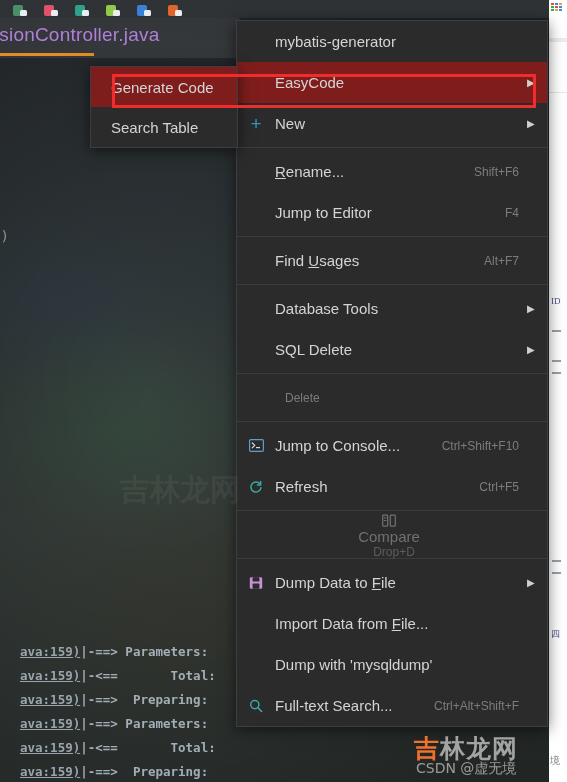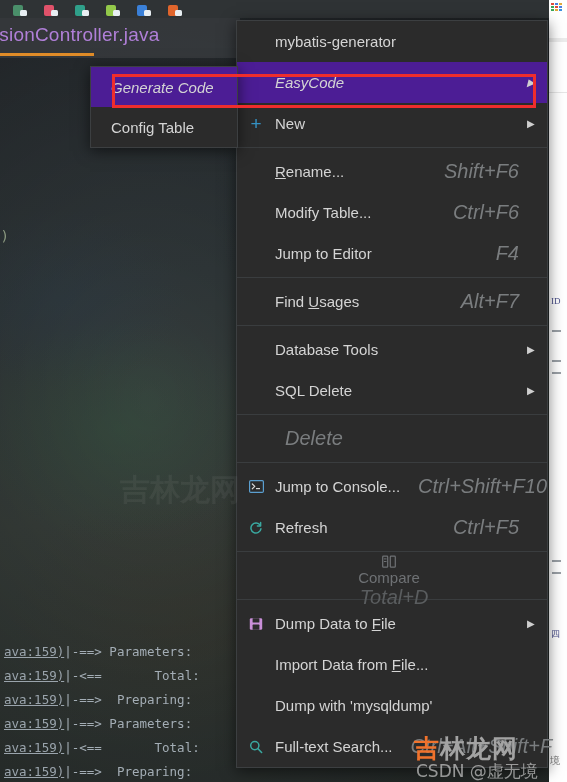--- a/index.html
+++ b/index.html
@@ -60,21 +60,22 @@
   
   .console {
     position: absolute; left: 0; top: 636px; width: 236px; height: 146px;
     padding-top: 4px;
     font-family: "DejaVu Sans Mono", monospace; font-size: 12.5px;
     color: #a3adb5;
     overflow: hidden;
   }
   .log-line {
     height: 24px; line-height: 24px; white-space: pre;
-    padding-left: 4px;
+    padding-left: 20px;
+    font-weight: bold;
   }
   .log-link { color: #9aa4ac; text-decoration: underline; }
 
   
   .right-doc {
     position: absolute; left: 549px; top: 0; width: 18px; height: 782px;
     background: #ffffff; overflow: hidden;
   }
   .rd-logo { position: absolute; left: 2px; top: 3px; width: 11px; height: 9px; }
   .rd-logo i {
@@ -101,27 +102,27 @@
     position: relative; display: flex; align-items: center;
     height: 41px; padding: 0 14px 0 0;
     color: #d4d4d4; font-size: 15px; white-space: nowrap;
   }
   .mi .ico {
     width: 22px; min-width: 22px; height: 16px; margin-left: 8px;
     display: flex; align-items: center; justify-content: center;
   }
   .mi .lbl { flex: 1; padding-left: 4px; }
   .mi .acc {
-    color: #7a7d7f; font-size: 20px; padding-left: 18px; font-style: italic;
+    color: #7a7d7f; font-size: 12px; padding-left: 18px;
   }
   .mi .arrow {
     width: 14px; min-width: 14px; text-align: center;
     color: #cfcfcf; font-size: 10px; padding-left: 8px;
   }
-  .mi.hl { background: #4c1d95; font-style: italic; }
+  .mi.hl { background: #7f1d1d; }
   .mi.dis { color: #6e7174; flex-direction: column; }
   .mi.dis .acc { color: #5a5d5f; }
   .sep { height: 1px; background: #3a3d3f; margin: 3px 0; }
   .mn { text-decoration: underline; }
 
   
   #main-menu { left: 236px; top: 20px; width: 312px; }
   #main-menu .mi { padding-left: 0; }
   #main-menu .mi .lbl { padding-left: 8px; }
 
@@ -142,21 +143,21 @@
   
   .wm-main {
     position: absolute; left: 414px; top: 732px;
     font-family: "DejaVu Sans", sans-serif; font-size: 25px; font-weight: 700;
     letter-spacing: 1px; z-index: 70; white-space: nowrap;
   }
   .wm-main .c1 { color: #f0722c; }
   .wm-main .c2 { color: #a3a3a3; }
   .wm-sub {
     position: absolute; left: 416px; top: 760px;
-    font-family: "DejaVu Sans", sans-serif; font-size: 17px;
+    font-family: "DejaVu Sans", sans-serif; font-size: 14px;
     color: rgba(225,225,225,.62); z-index: 70; white-space: nowrap;
   }
   .wm-ghost {
     position: absolute; font-family: "DejaVu Sans", sans-serif;
     color: rgba(255,255,255,.055); font-size: 30px; font-weight: 700;
     z-index: 5; white-space: nowrap; pointer-events: none;
   }
 </style>
 </head>
 <body>
@@ -253,26 +254,20 @@
       </div>
       <div class="sep"></div>
       <div class="mi">
         <span class="ico"></span>
         <span class="lbl"><span class="mn">R</span>ename...</span>
         <span class="acc">Shift+F6</span>
         <span class="arrow"></span>
       </div>
       <div class="mi">
         <span class="ico"></span>
-        <span class="lbl">Modify Table...</span>
-        <span class="acc">Ctrl+F6</span>
-        <span class="arrow"></span>
-      </div>
-      <div class="mi">
-        <span class="ico"></span>
         <span class="lbl">Jump to Editor</span>
         <span class="acc">F4</span>
         <span class="arrow"></span>
       </div>
       <div class="sep"></div>
       <div class="mi">
         <span class="ico"></span>
         <span class="lbl">Find <span class="mn">U</span>sages</span>
         <span class="acc">Alt+F7</span>
         <span class="arrow"></span>
@@ -322,21 +317,21 @@
       <div class="mi dis">
         <span class="ico">
           <svg class="i-compare" width="14" height="14" viewBox="0 0 14 14">
             <rect x="0.7" y="1.2" width="5" height="11" rx="0.8" fill="none" stroke="#6e7174" stroke-width="1.2"></rect>
             <rect x="8.3" y="1.2" width="5" height="11" rx="0.8" fill="none" stroke="#6e7174" stroke-width="1.2"></rect>
             <rect x="1.9" y="3.4" width="2.6" height="1" fill="#6e7174"></rect>
             <rect x="1.9" y="6" width="2.6" height="1" fill="#6e7174"></rect>
           </svg>
         </span>
         <span class="lbl">Compare</span>
-        <span class="acc">Total+D</span>
+        <span class="acc">Drop+D</span>
         <span class="arrow"></span>
       </div>
       <div class="sep"></div>
       <div class="mi">
         <span class="ico">
           <svg class="i-dump" width="14" height="14" viewBox="0 0 14 14">
             <rect x="0.8" y="1.2" width="12.4" height="11.6" rx="1.4" fill="#c98fd8"></rect>
             <rect x="3.6" y="1.2" width="6.8" height="4.4" rx="0.6" fill="#2b2b2b"></rect>
             <rect x="3.6" y="7.6" width="6.8" height="5.2" rx="0.6" fill="#2b2b2b"></rect>
           </svg>
@@ -365,21 +360,21 @@
         <span class="acc">Ctrl+Alt+Shift+F</span>
         <span class="arrow"></span>
       </div>
     </div>
 
   <div class="menu" id="sub-menu">
       <div class="mi hl">
         <span class="lbl">Generate Code</span>
       </div>
       <div class="mi">
-        <span class="lbl">Config Table</span>
+        <span class="lbl">Search Table</span>
       </div>
     </div>
 
   <div id="annotations">
       <div class="redbox" style="left: 112px; top: 74px; width: 424px; height: 34px; border-color: rgb(239, 45, 45);"></div>
     </div>
 
   <div class="wm-main">
     <span class="c1">吉</span><span class="c2">林龙网</span>
   </div>

